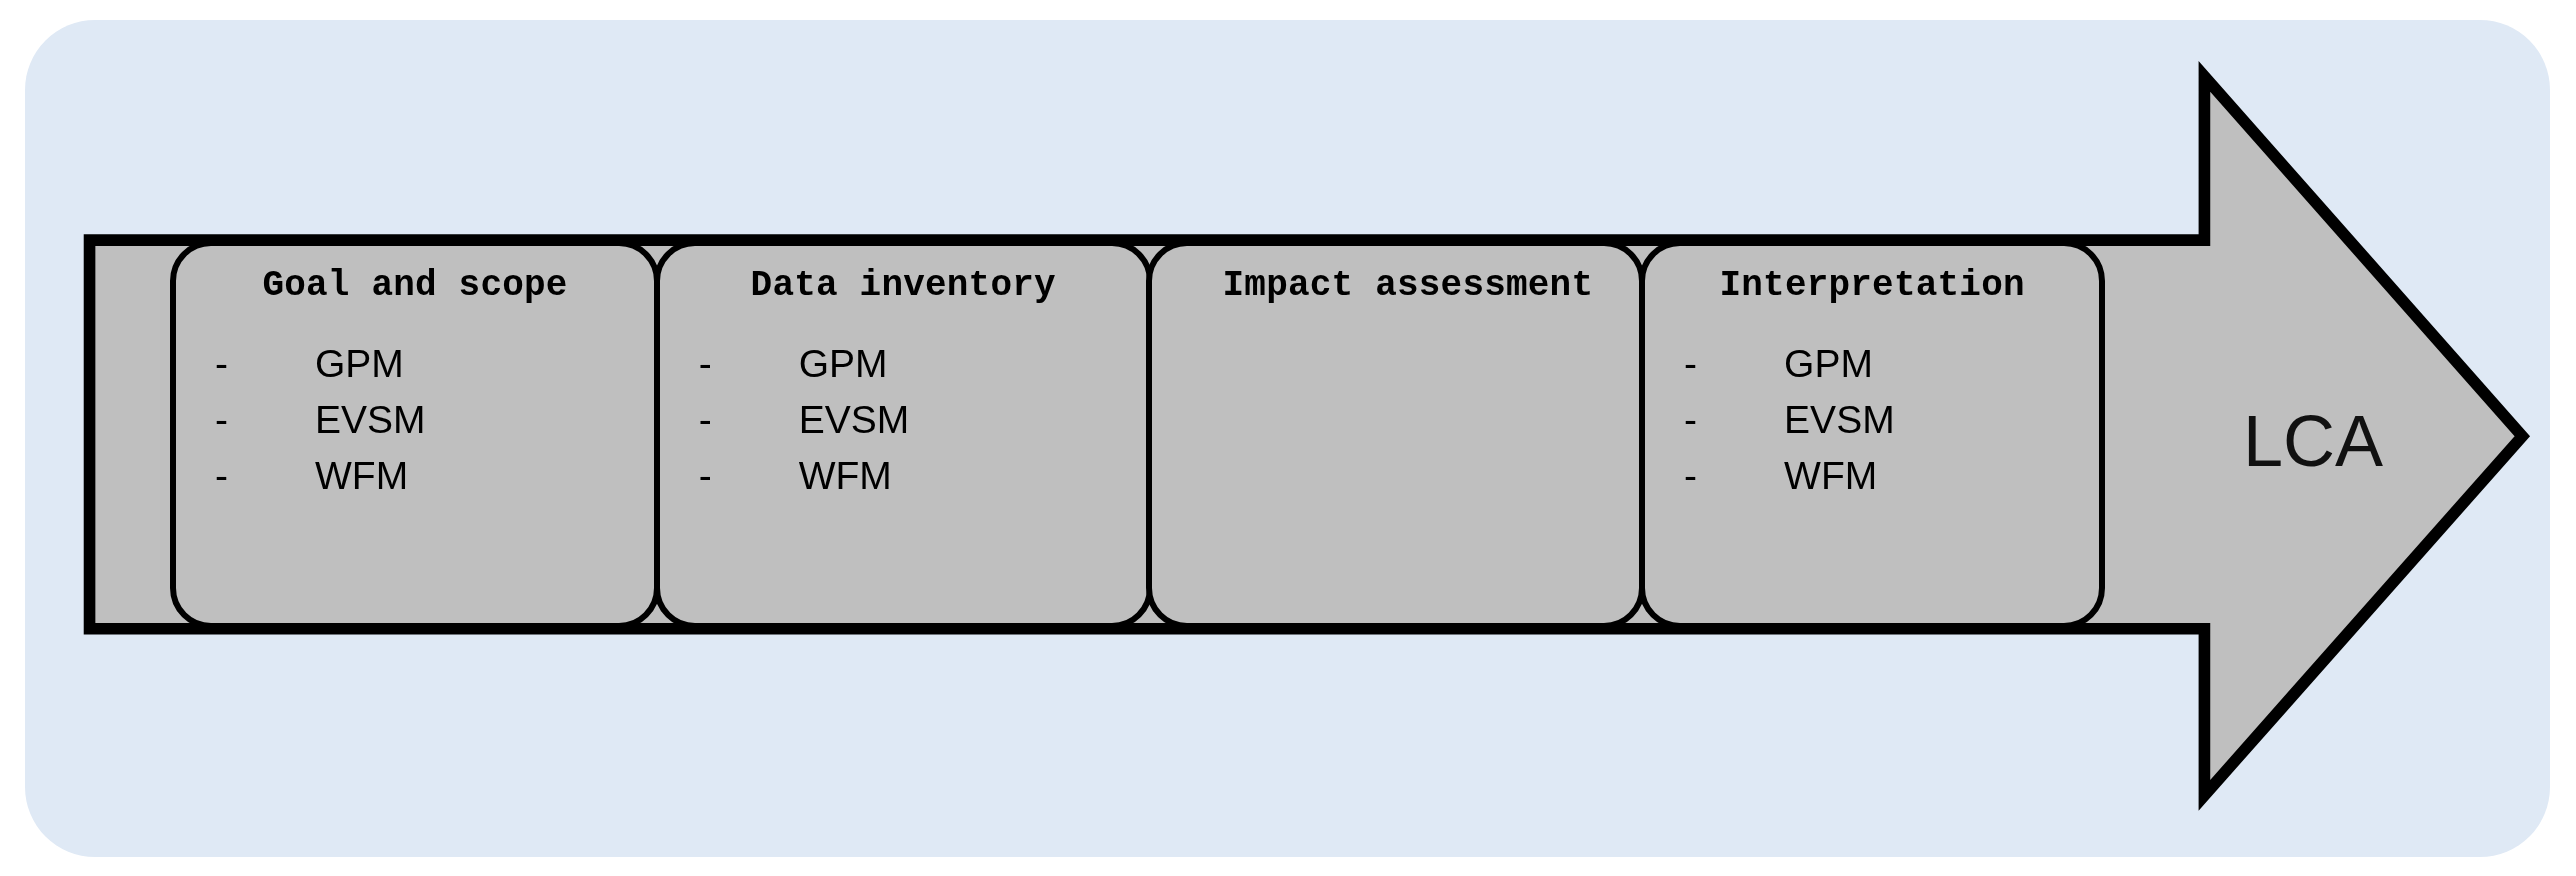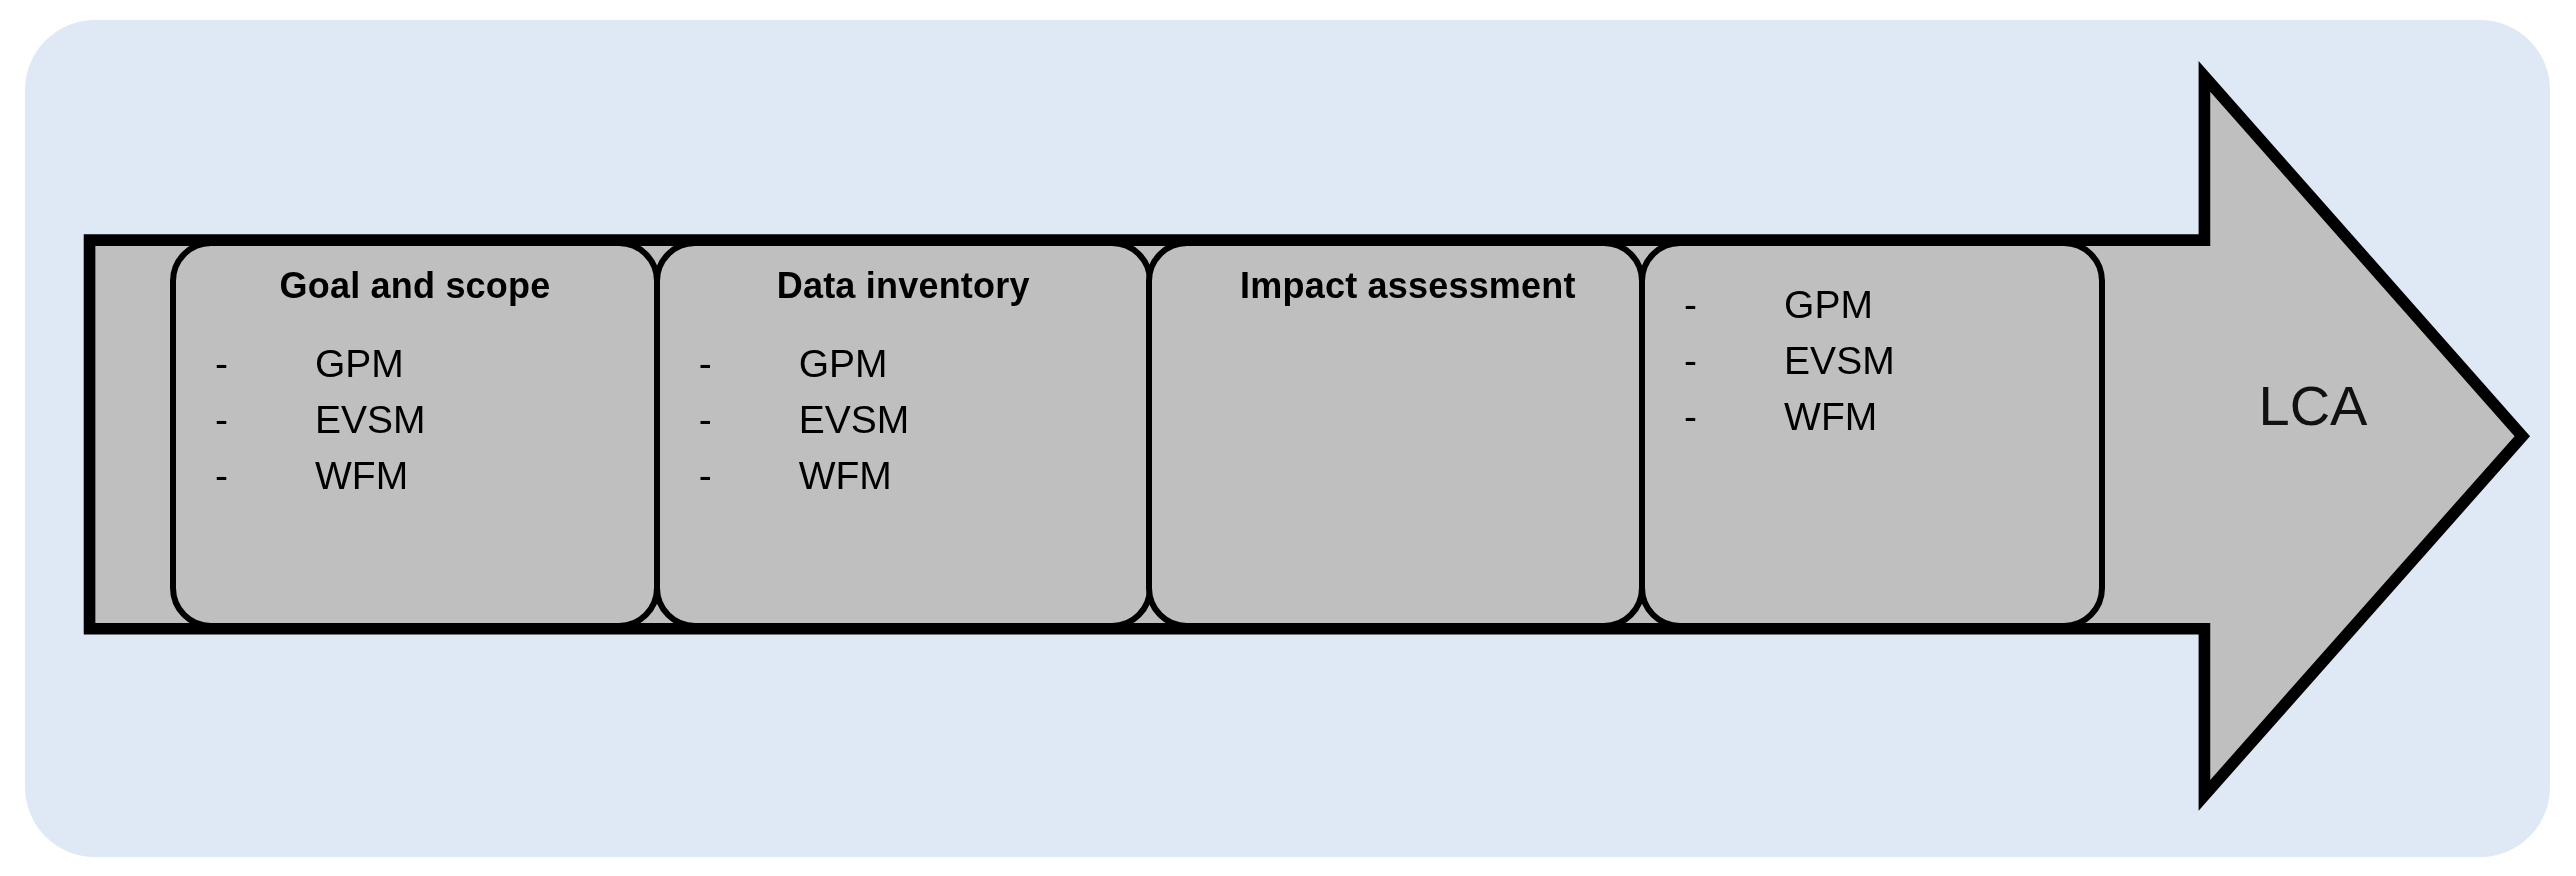--- a/index.html
+++ b/index.html
@@ -60,21 +60,21 @@
     border: 6.3px solid #000000;
     border-radius: 41px;
     margin-right: -6.3px;
     padding: 0;
     overflow: visible;
   }
 
   .stage-box:last-child { margin-right: 0; }
 
   .stage-title {
-    font-family: Liberation Sans, sans-serif;
+    font-family: Liberation Mono, monospace;
     font-weight: bold;
     font-size: 36px;
     color: #000000;
     text-align: center;
     margin-top: 19.7px;
     line-height: 1.1;
     letter-spacing: 0.2px;
   }
 
   .stage-list {
@@ -105,24 +105,24 @@
 
   .bullet-text {
     display: inline-block;
     margin-left: 44px;
   }
 
   
   #lca-label {
     position: absolute;
     left: 2210px;
-    top: 378px;
+    top: 405px;
     width: 206px;
     font-family: "Liberation Sans", sans-serif;
-    font-size: 56px;
+    font-size: 72px;
     color: #111111;
     text-align: center;
     line-height: 1;
   }
 </style>
 </head>
 <body>
 
 <div id="canvas">
 
@@ -169,20 +169,21 @@
         </li>
       </ul>
     </div>
 
     <div class="stage-box" style="flex:0 0 499px;padding-left:24px;">
       <div class="stage-title">Impact assessment</div>
       <ul class="stage-list"></ul>
     </div>
 
     <div class="stage-box" style="flex:0 0 466px;">
+      <div class="stage-title">Interpretation</div>
       <ul class="stage-list">
         <li>
           <span class="bullet-dash">-</span>
           <span class="bullet-text">GPM</span>
         </li>
         <li>
           <span class="bullet-dash">-</span>
           <span class="bullet-text">EVSM</span>
         </li>
         <li>

